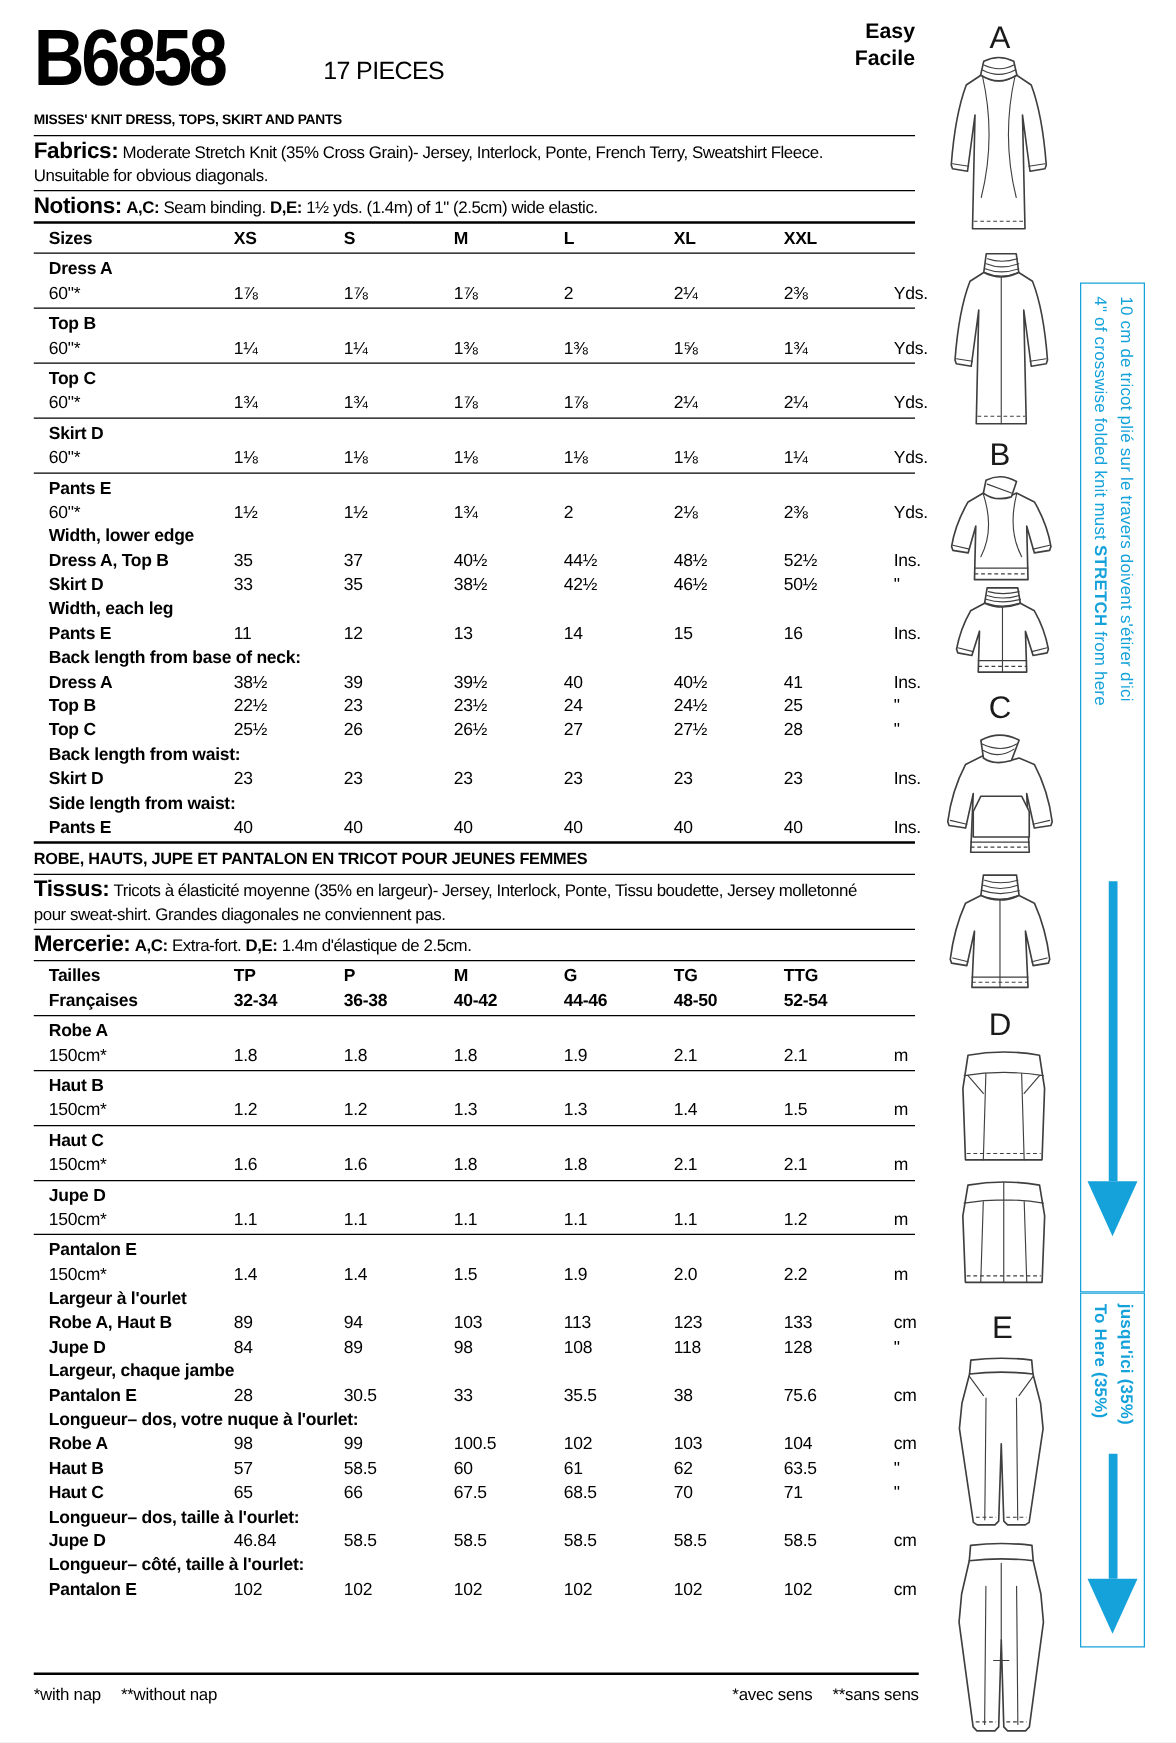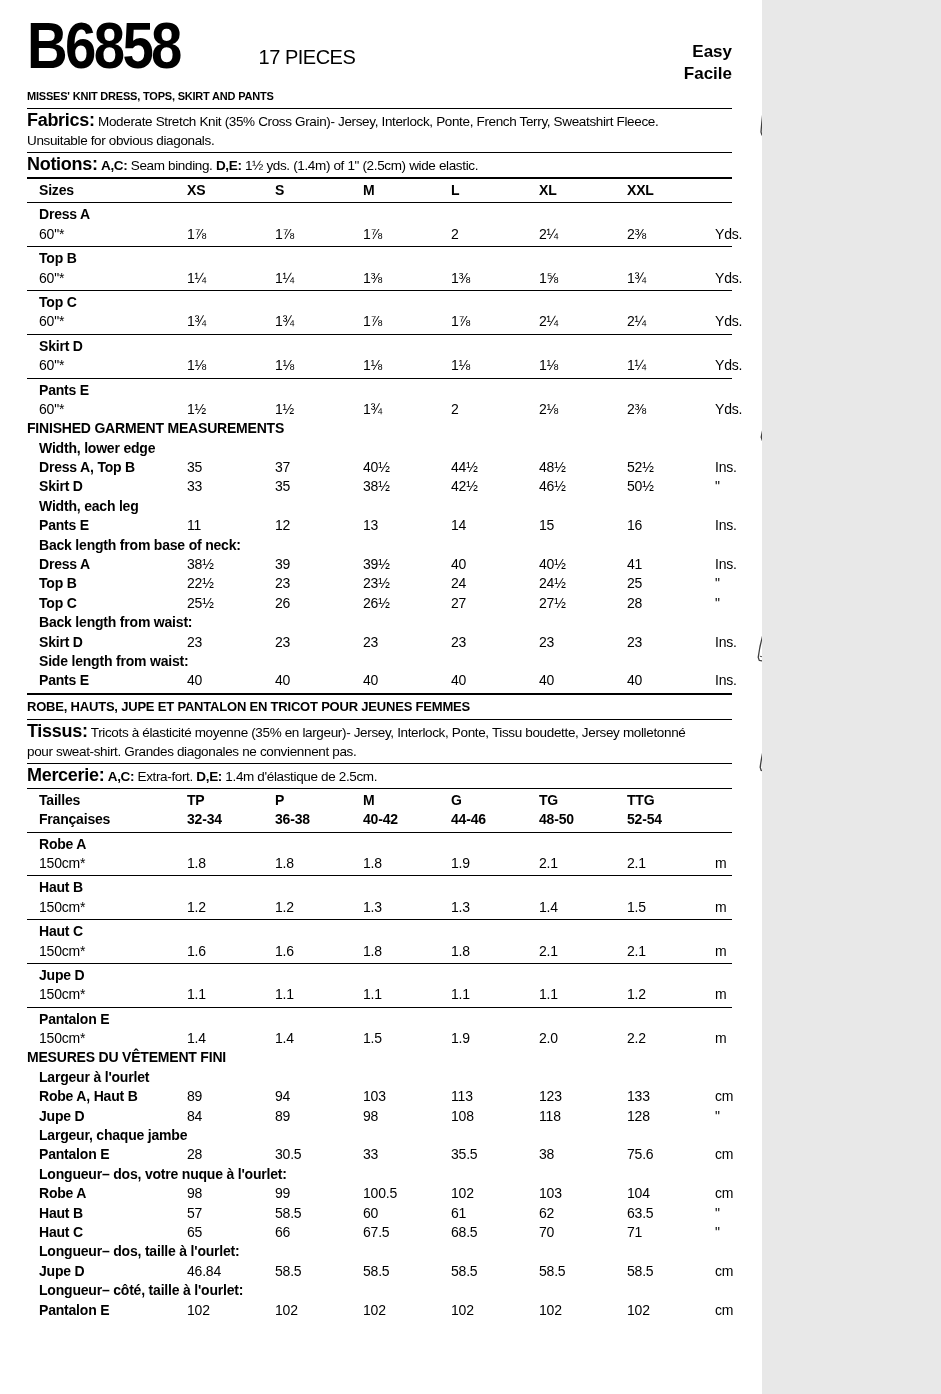--- a/index.html
+++ b/index.html
@@ -1,24 +1,24 @@
 <!DOCTYPE html>
 <html style="--accent: #15a2da;"><head>
 <meta charset="utf-8">
 <style>
   html,body{margin:0;padding:0;background:#e8e8e8;}
-  .page{position:relative;width:762px;height:1394px;background:#fff;overflow:hidden;
+  .page{position:relative;width:941px;height:1394px;background:#fff;overflow:hidden;
         font-family:"Liberation Sans","DejaVu Sans",sans-serif;color:#000;}
   .main{position:absolute;left:27px;top:10px;width:705px;}
   
   .hdr{display:flex;align-items:flex-start;height:76px;}
   .pnum{font-size:64px;font-weight:800;letter-spacing:-3px;line-height:72px;
         transform:scaleX(.88);transform-origin:left center;white-space:nowrap;}
   .pieces{font-size:20px;font-weight:400;margin:36px 0 0 58px;letter-spacing:-0.5px;white-space:nowrap;}
-  .diff{margin-left:auto;text-align:right;font-weight:700;font-size:17px;line-height:1.3;margin-top:31px;}
+  .diff{margin-left:auto;text-align:right;font-weight:700;font-size:17px;line-height:1.3;margin-top:4px;}
   .title{font-size:11px;font-weight:700;letter-spacing:-0.2px;line-height:20px;}
   .rule{border:none;border-top:1.5px solid #000;margin:2px 0 2px;}
   .rule2{border:none;border-top:2.5px solid #000;margin:2px 0 2px;}
   .para{font-size:13.5px;letter-spacing:-0.35px;line-height:19px;}
   .para .lbl{font-weight:700;font-size:18px;letter-spacing:-0.3px;}
   .para .b2{font-weight:700;}
   
   .g{display:grid;grid-template-columns:148px 88px 88px 88px 88px 88px 88px 1fr;margin-left:12px;}
   .c{font-size:14px;line-height:19.4px;height:19.4px;white-space:nowrap;letter-spacing:-0.2px;}
   .b{font-weight:700;}
@@ -155,21 +155,20 @@
       <div class="c">60"*</div>
       <div class="c">1½</div>
       <div class="c">1½</div>
       <div class="c">1¾</div>
       <div class="c">2</div>
       <div class="c">2⅛</div>
       <div class="c">2⅜</div>
       <div class="c">Yds.</div>
     </div>
 
-    <div class="sect-title">FINISHED GARMENT MEASUREMENTS</div>
     <div>
       <div class="g">
           <div class="c b h">Width, lower edge</div>
         </div>
       <div class="g">
         <div class="c b">Dress A, Top B</div>
         <div class="c">35</div>
         <div class="c">37</div>
         <div class="c">40½</div>
         <div class="c">44½</div>
@@ -361,21 +360,20 @@
       <div class="c">150cm*</div>
       <div class="c">1.4</div>
       <div class="c">1.4</div>
       <div class="c">1.5</div>
       <div class="c">1.9</div>
       <div class="c">2.0</div>
       <div class="c">2.2</div>
       <div class="c">m</div>
     </div>
 
-    <div class="sect-title">MESURES DU VÊTEMENT FINI</div>
     <div>
       <div class="g">
           <div class="c b h">Largeur à l'ourlet</div>
         </div>
       <div class="g">
         <div class="c b">Robe A, Haut B</div>
         <div class="c">89</div>
         <div class="c">94</div>
         <div class="c">103</div>
         <div class="c">113</div>
@@ -461,20 +459,28 @@
         <div class="c">102</div>
         <div class="c">102</div>
         <div class="c">102</div>
         <div class="c">102</div>
         <div class="c">102</div>
         <div class="c">cm</div>
       </div>
     </div>
   </div>
 
+  <div class="footer">
+    <div>
+      <span>*with nap</span><span>**without nap</span>
+    </div>
+    <div class="fr-notes">
+      <span>*avec sens</span><span>**sans sens</span>
+    </div>
+  </div>
 
   <div class="fig-label" style="left:750px;top:16px;">A</div>
   <div class="fig" style="left:748px;top:42px;width:102px;height:150px;">
     <svg viewBox="0 0 100 150">
       <path class="sk" d="M36 18 L24 26 Q15 50 12 90 L13 93 L25 95 L31 50 L29 141 L71 141 L69 50 L75 95 L87 93 L88 90 Q85 50 76 26 L64 18 Q50 27 36 18 Z"></path>
       <path class="sk" d="M38 7 Q50 1 62 7 L64.5 18 Q50 27.5 35.5 18 Z"></path>
       <path class="ln" d="M38 10 Q51 16 62 10 M37 14 Q50 21 63 14"></path>
       <path class="ln" d="M37 19 Q48 68 36 116 M63 19 Q52 68 64 116 M13 89 L26 91 M74 91 L87 89"></path>
       <path class="dsh" d="M30 135 L70 135"></path>
     </svg>

